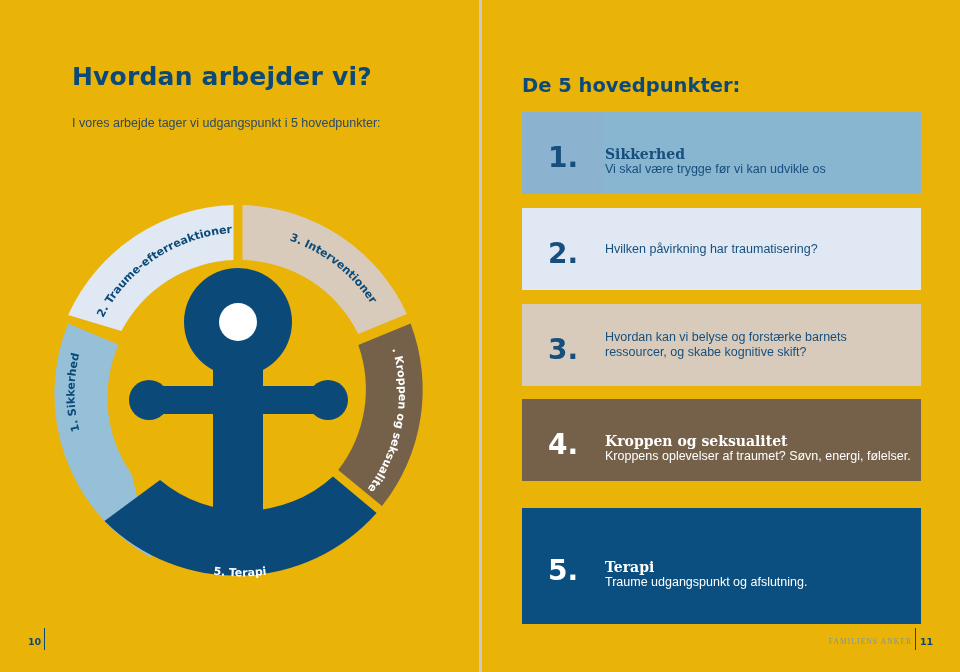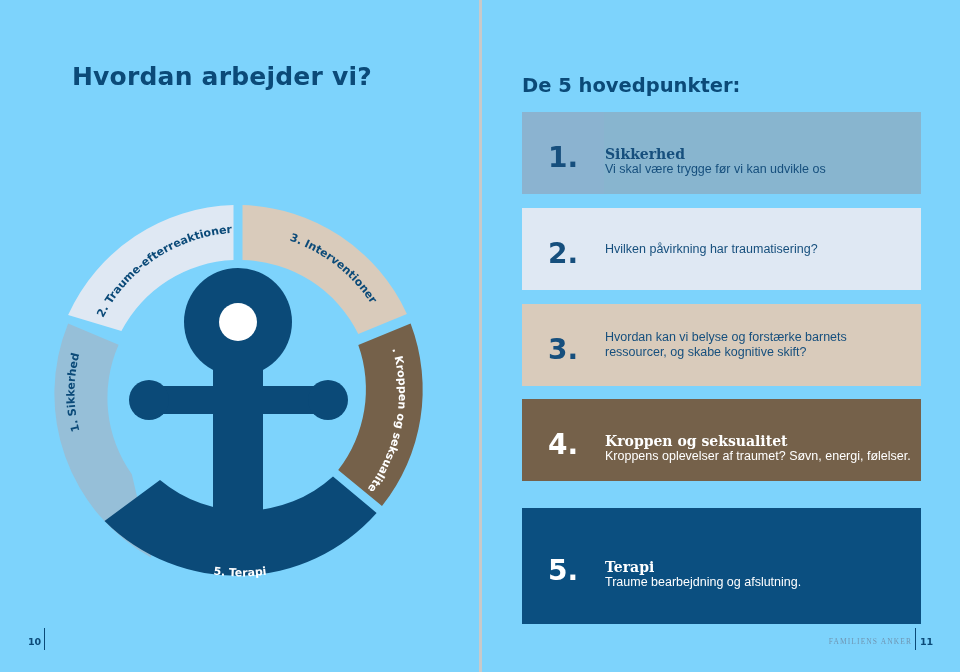--- a/index.html
+++ b/index.html
@@ -1,18 +1,18 @@
 <!DOCTYPE html>
 <html><head>
 <meta charset="utf-8">
 <style>
   * { box-sizing: border-box; margin: 0; padding: 0; }
   html, body { width: 960px; height: 672px; background: #ffffff; overflow: hidden; }
   body { position: relative; font-family: "Liberation Sans", sans-serif; }
-  .page { position: absolute; top: 0; height: 672px; background: #7dd3fc; }
+  .page { position: absolute; top: 0; height: 672px; background: #eab308; }
   .page-left { left: 0; width: 480px; }
   .page-right { left: 482px; width: 478px; }
   .spine { position: absolute; left: 479px; top: 0; width: 3px; height: 672px; background: #c9c9c9; }
 
   .title-left { position: absolute; left: 72px; top: 62px; font-family: "DejaVu Sans", sans-serif; font-weight: bold; font-size: 25px; color: #0b4a78; letter-spacing: 0.2px; }
   .intro { position: absolute; left: 72px; top: 116px; font-size: 12.5px; color: #2a4a66; }
 
   .title-right { position: absolute; left: 40px; top: 74px; font-family: "DejaVu Sans", sans-serif; font-weight: bold; font-size: 19.5px; color: #0b4a78; }
 
   .box { position: absolute; left: 40px; width: 399px; display: flex; align-items: center; }
@@ -28,20 +28,21 @@
   .footer-num-right { position: absolute; left: 920px; top: 636px; font-size: 9.5px; font-weight: bold; color: #0b4a78; font-family: "DejaVu Sans", sans-serif; }
 
   svg.diagram { position: absolute; left: 0; top: 0; }
   .seg-label { font-family: "DejaVu Sans", sans-serif; font-weight: bold; font-size: 11px; }
 </style>
 </head>
 <body>
 
 <div class="page page-left">
   <h1 class="title-left">Hvordan arbejder vi?</h1>
+  <p class="intro">I vores arbejde tager vi udgangspunkt i 5 hovedpunkter:</p>
 
   <svg class="diagram" width="480" height="620" xmlns="http://www.w3.org/2000/svg">
     <defs>
       <path id="arc1" d="M 96 470 A 150 150 0 0 1 96 315" fill="none"></path>
       <path id="arc2" d="M 104 316 A 158 158 0 0 1 230 233" fill="none"></path>
       <path id="arc3" d="M 288 240 A 160 160 0 0 1 372 305" fill="none"></path>
       <path id="arc4" d="M 392 348 A 158 158 0 0 1 368 488" fill="none"></path>
       <path id="arc5" d="M 150 555 A 200 200 0 0 0 330 555" fill="none"></path>
     </defs>
 
@@ -123,20 +124,20 @@
     <div class="txt" style="">
       <div class="head">Kroppen og seksualitet</div>
       <div class="desc">Kroppens oplevelser af traumet? Søvn, energi, følelser.</div>
     </div>
   </div>
 
   <div class="box" style="top:508px;height:116px;background:#0b4f80;color:#ffffff;">
     <div class="num">5.</div>
     <div class="txt">
       <div class="head">Terapi</div>
-      <div class="desc">Traume bearbejdning og afslutning.</div>
+      <div class="desc">Traume udgangspunkt og afslutning.</div>
     </div>
   </div>
 </div>
 
 <span class="footer-brand">FAMILIENS ANKER</span>
 <div class="footer-bar-right"></div>
 <span class="footer-num-right">11</span>
 
 </body></html>

